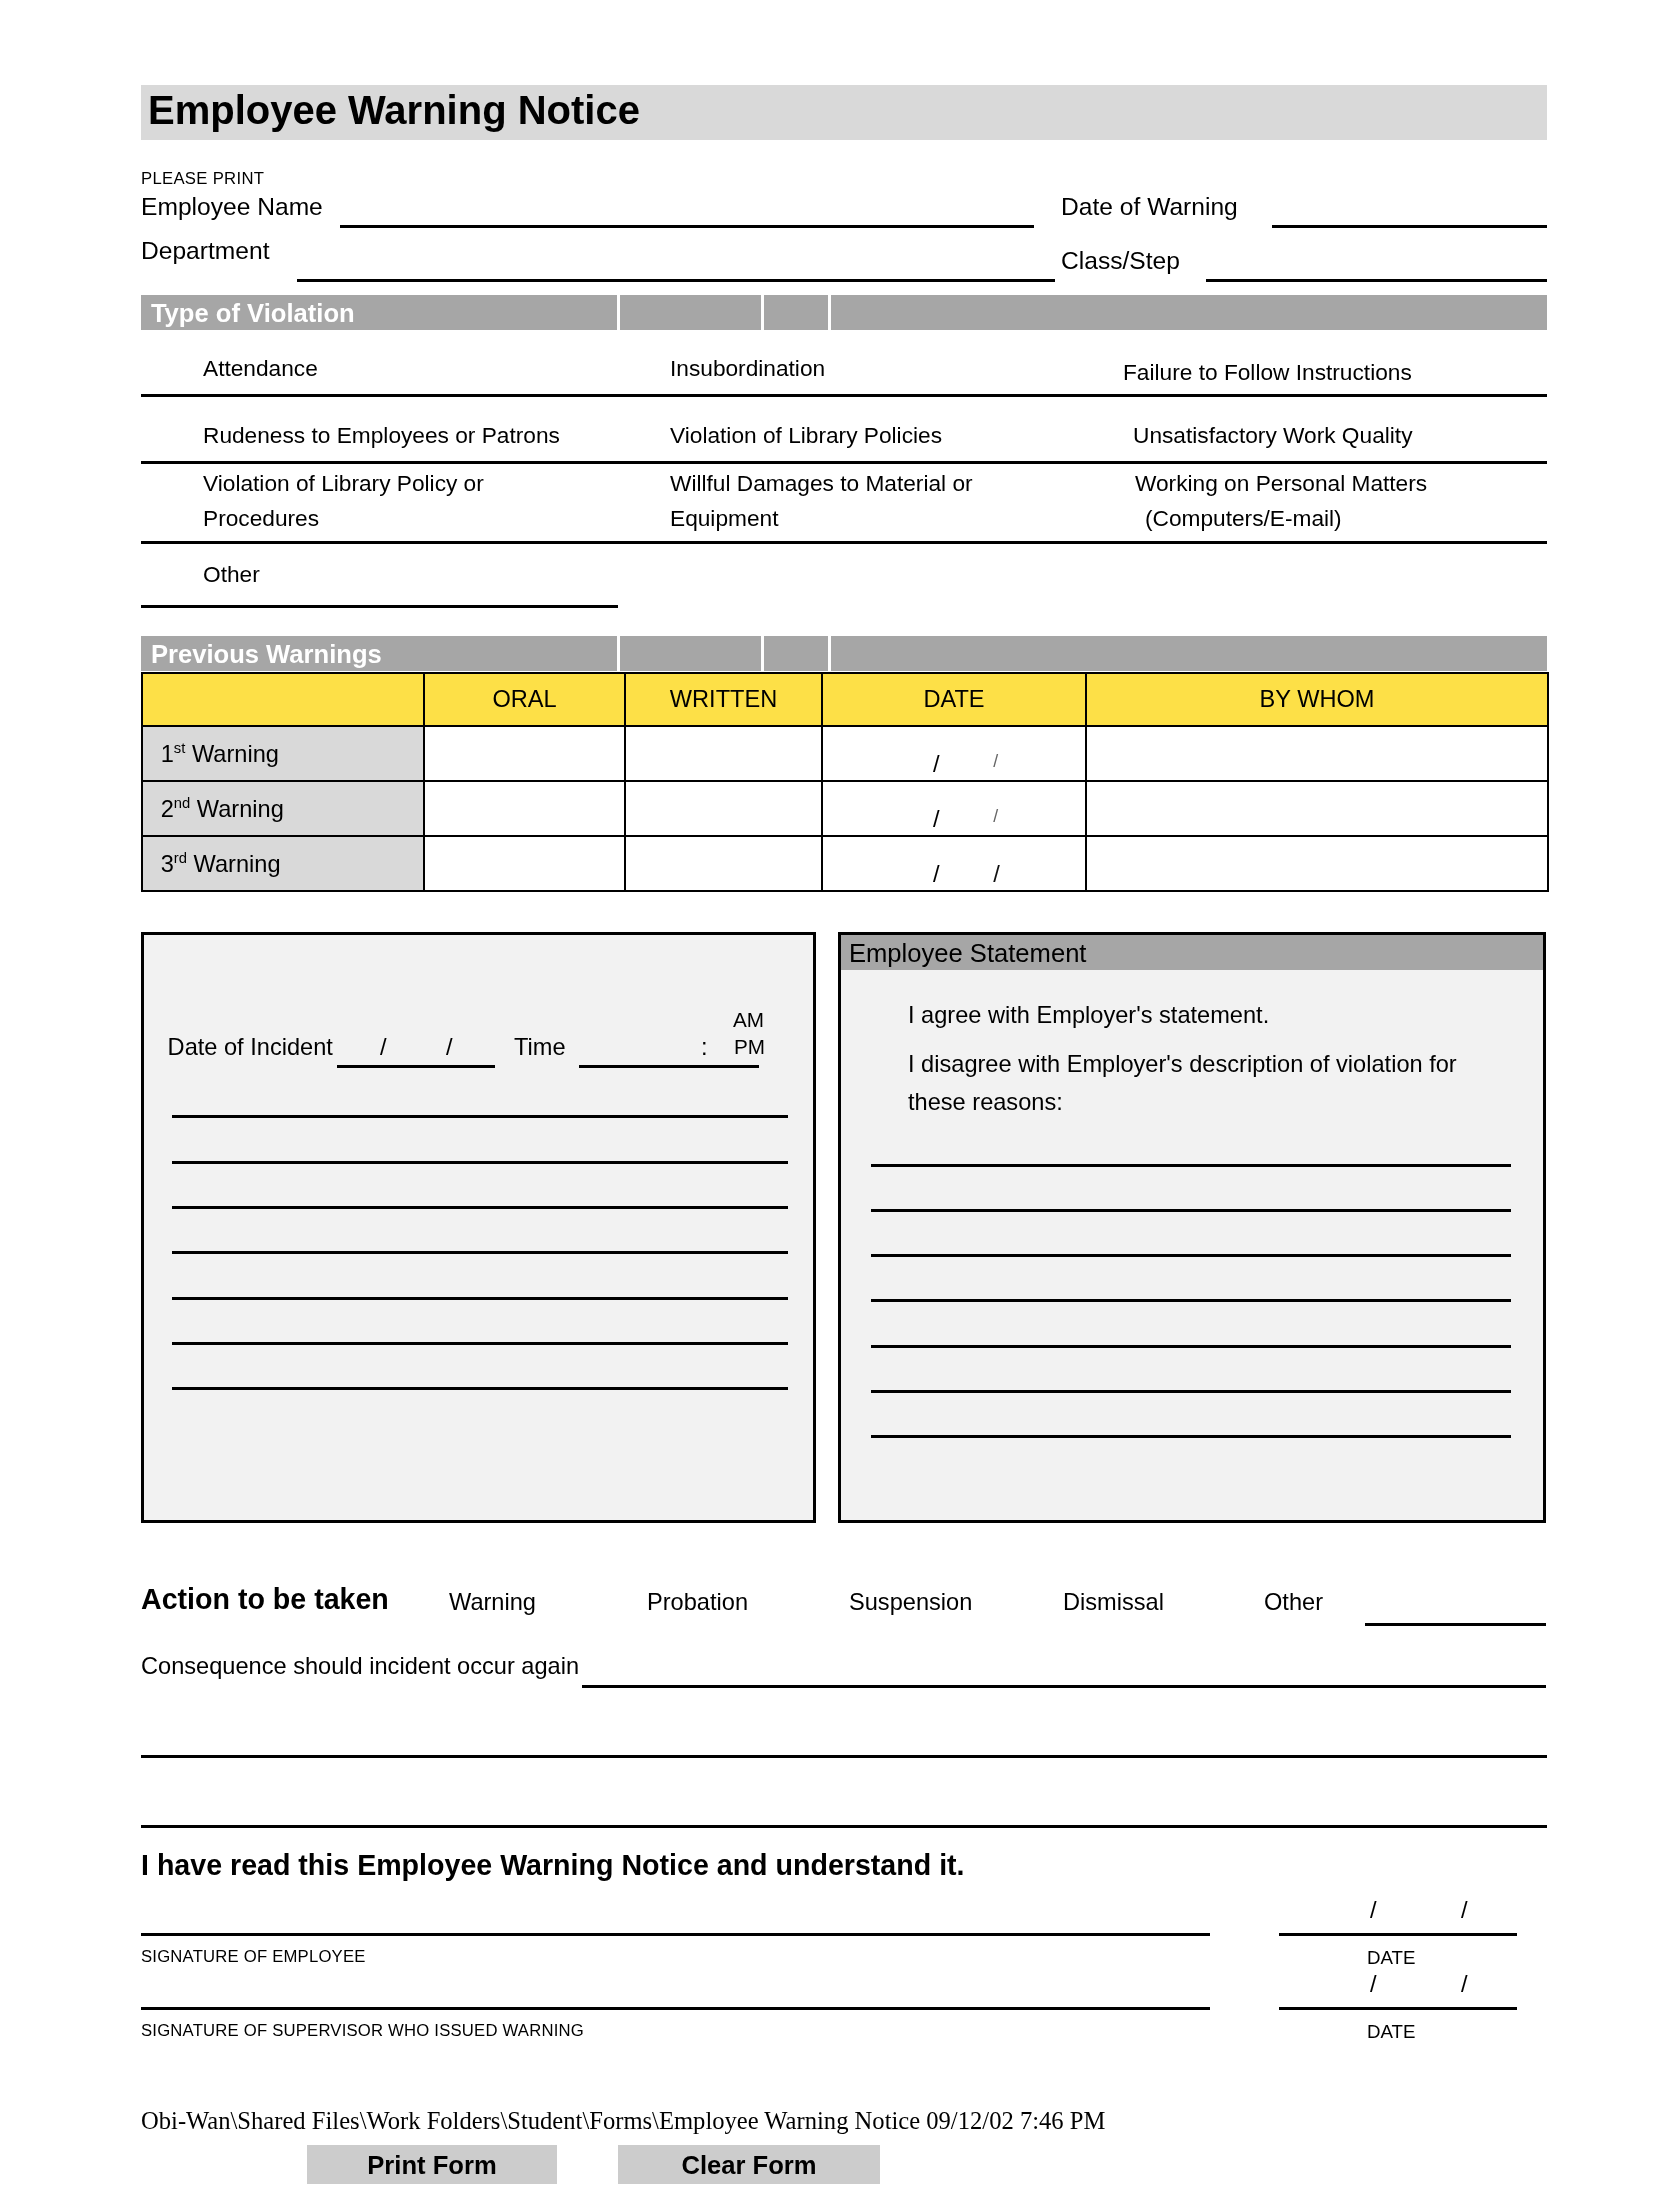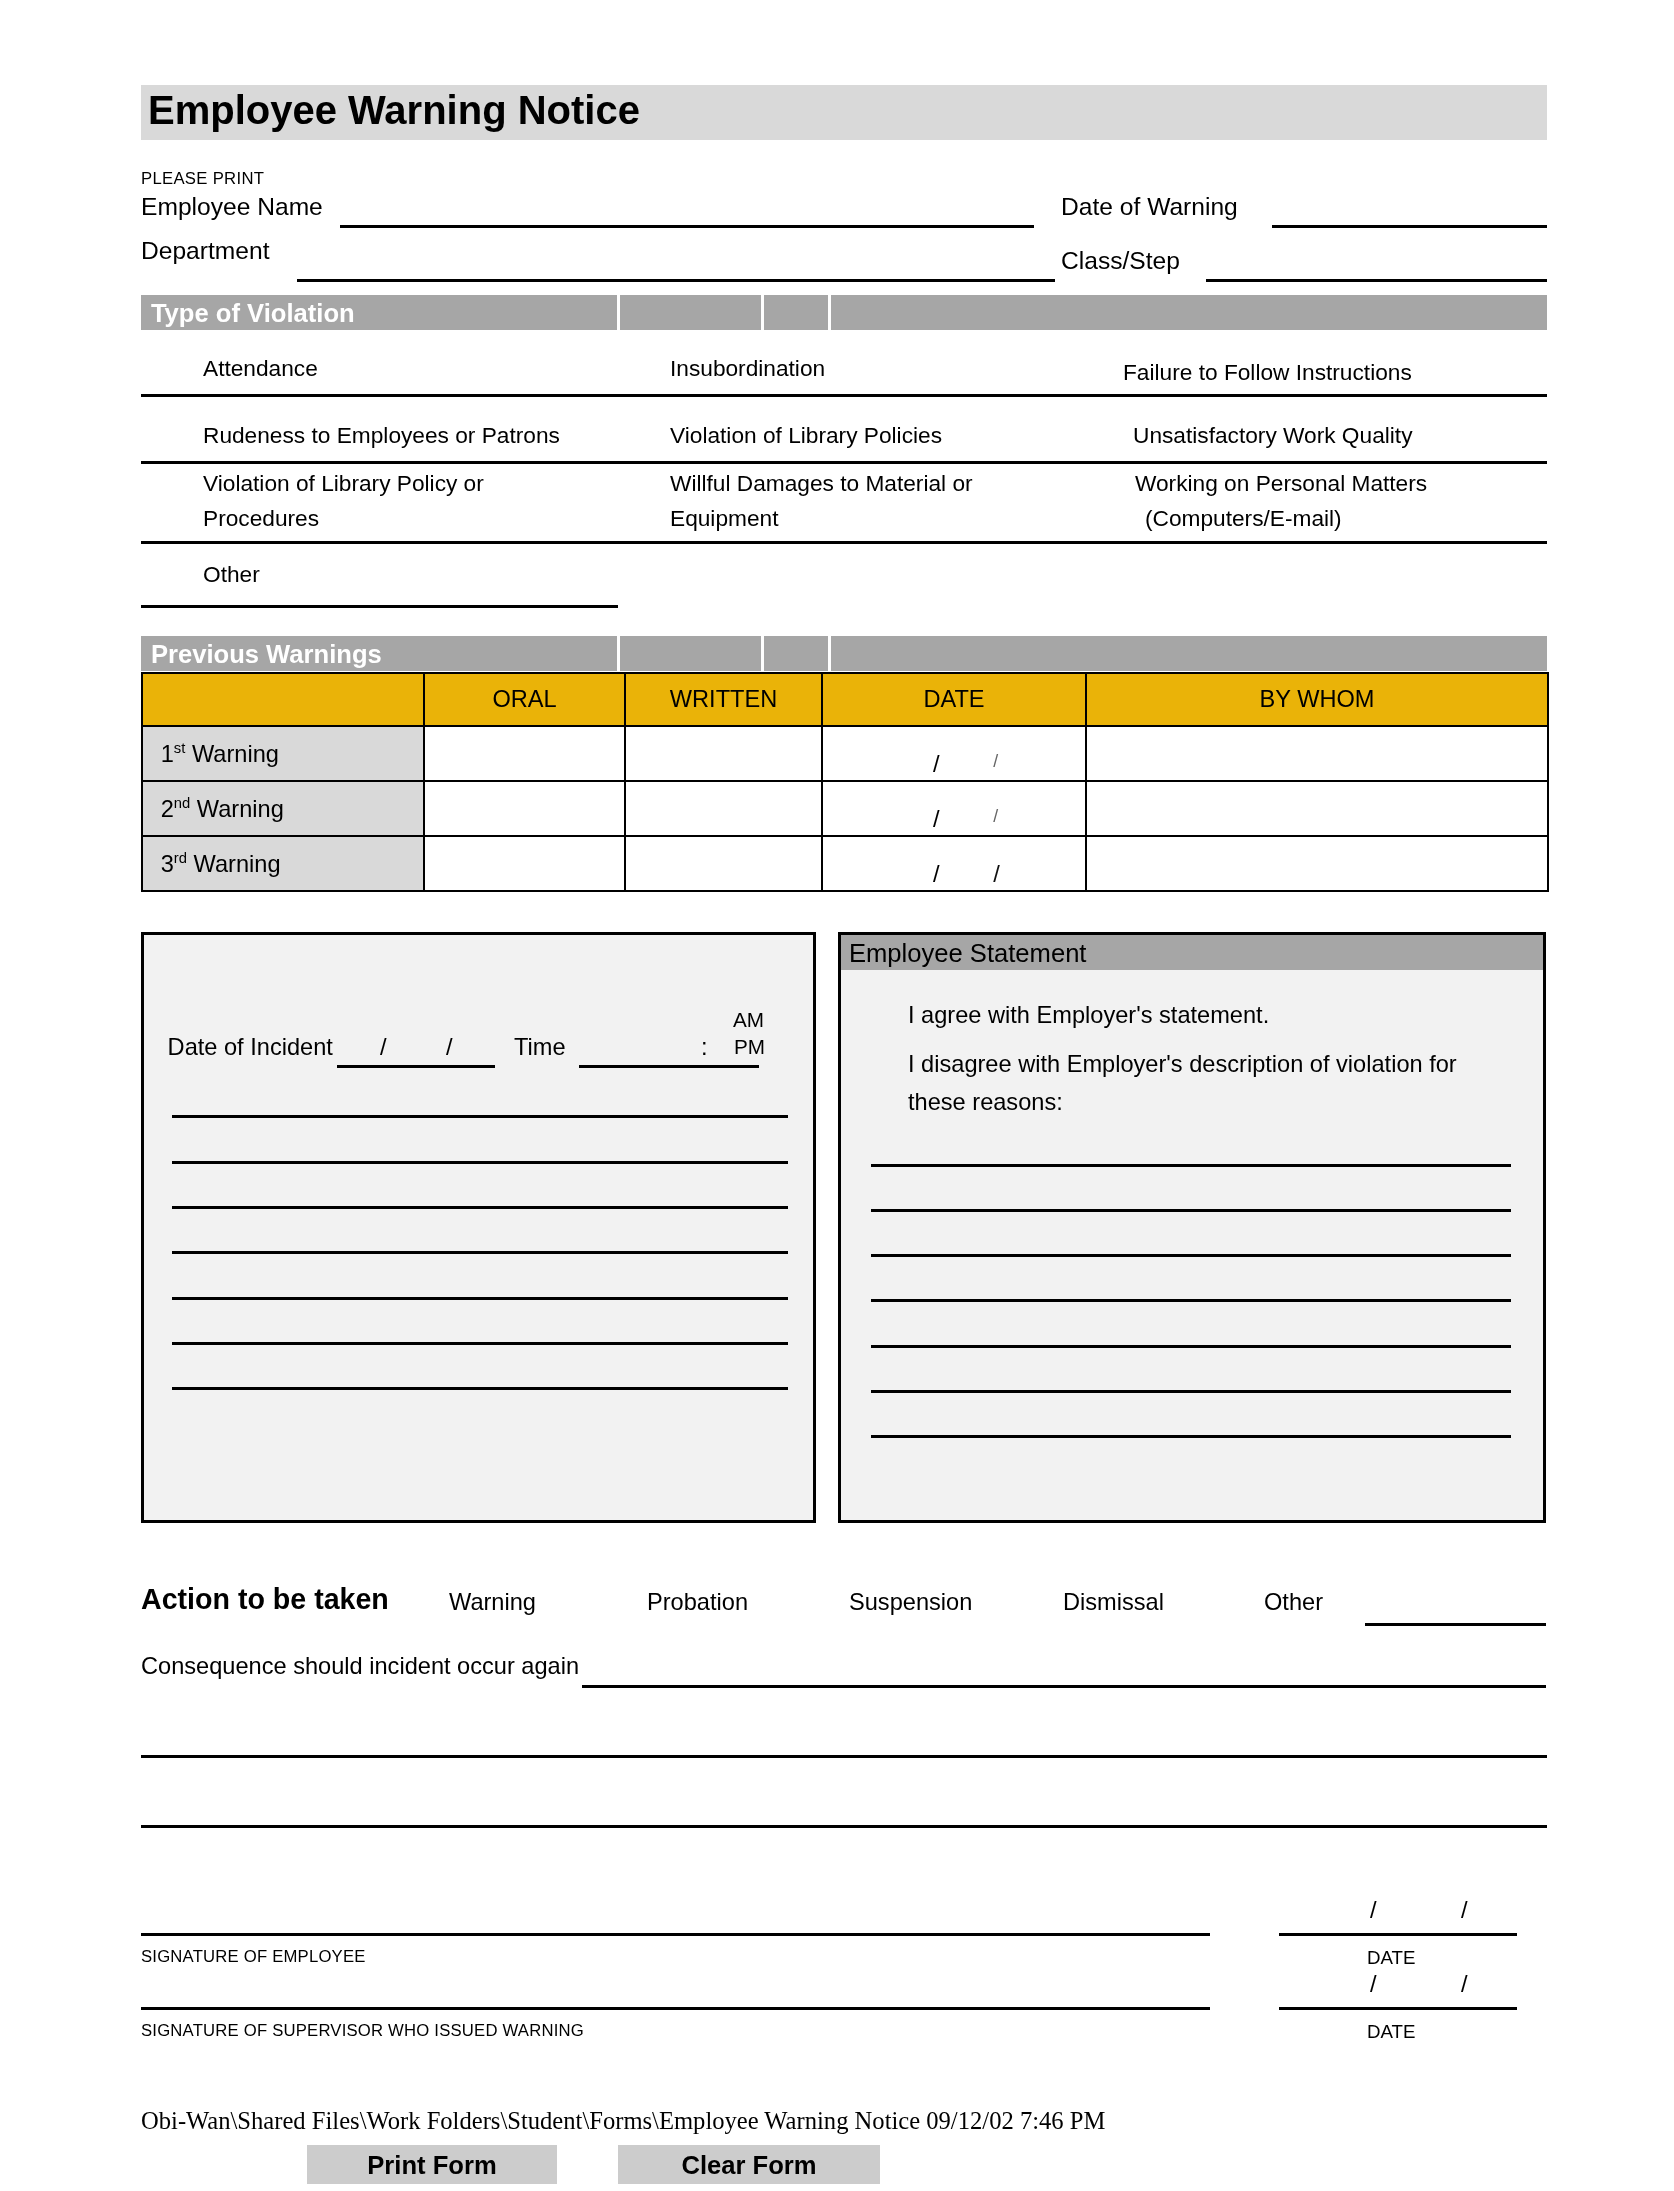--- a/index.html
+++ b/index.html
@@ -117,21 +117,21 @@
     width: 1406px;
     border-collapse: collapse;
     table-layout: fixed;
   }
   #prev-table th, #prev-table td {
     border: 2px solid #000;
     font-weight: normal;
     padding: 0;
   }
   #prev-table thead th {
-    background: #eab308;
+    background: #fde047;
     height: 51px;
     font-size: 23.6px;
     text-align: center;
   }
   #prev-table tbody td {
     height: 53px;
     background: #ffffff;
   }
   #prev-table tbody td.rowhdr {
     background: #d9d9d9;
@@ -409,20 +409,21 @@
   <div class="action-opt" style="left:849px;">Suspension</div>
   <div class="action-opt" style="left:1063px;">Dismissal</div>
   <div class="action-opt" style="left:1264px;">Other</div>
   <div class="rule" style="left:1365px; top:1623px; width:181px;"></div>
 
   <div class="lbl" style="left:141px; top:1655px; font-size:23.6px;">Consequence should incident occur again</div>
   <div class="rule" style="left:582px; top:1685px; width:964px;"></div>
   <div class="rule" style="left:141px; top:1755px; width:1406px;"></div>
   <div class="rule" style="left:141px; top:1825px; width:1406px;"></div>
 
+  <div id="read-stmt">I have read this Employee Warning Notice and understand it.</div>
 
   <div class="rule" style="left:141px; top:1933px; width:1069px;"></div>
   <div class="sig-caption" style="left:141px; top:1947px;">SIGNATURE OF EMPLOYEE</div>
 
   <div class="date-slash" style="left:1370px; top:1897px;">/</div>
   <div class="date-slash" style="left:1461px; top:1897px;">/</div>
   <div class="rule" style="left:1279px; top:1933px; width:238px;"></div>
   <div class="date-caption" style="left:1367px; top:1947px;">DATE</div>
 
   <div class="rule" style="left:141px; top:2007px; width:1069px;"></div>

